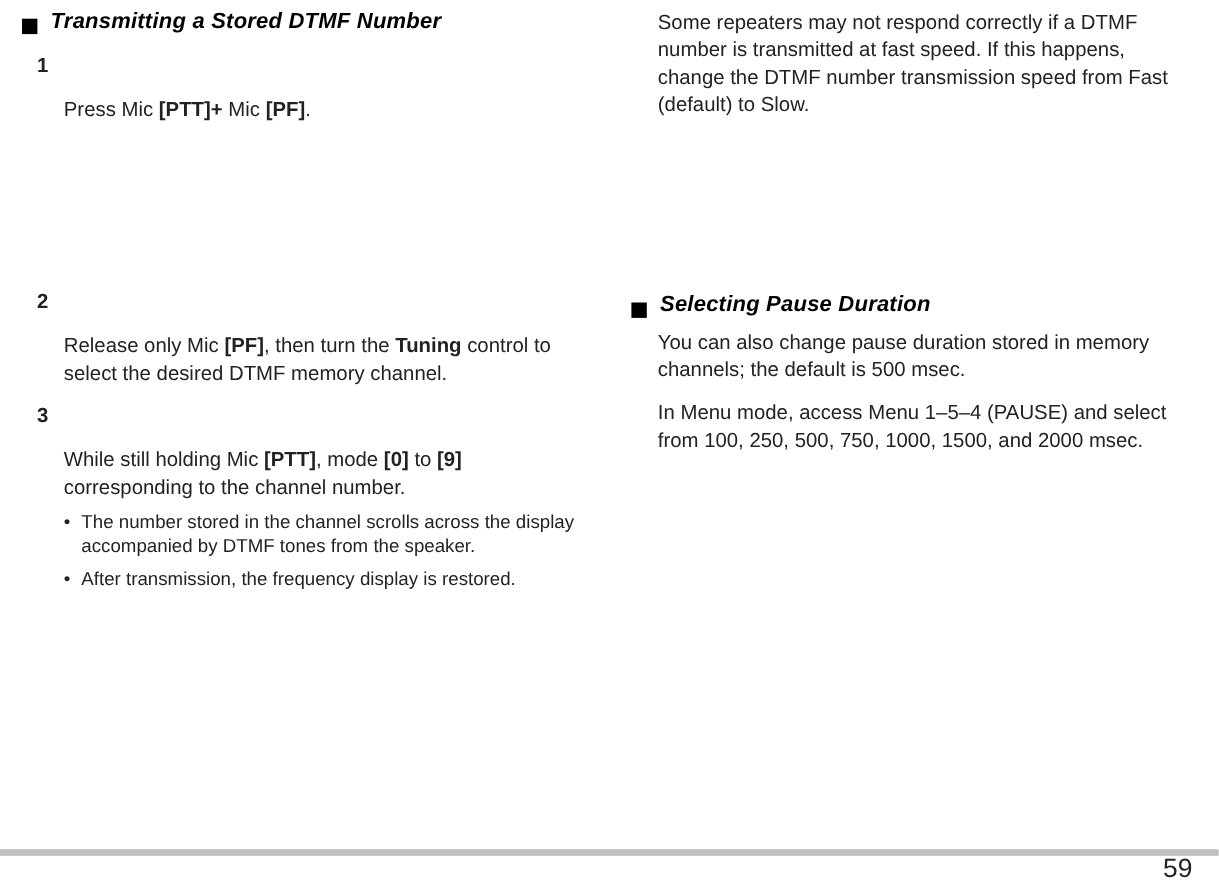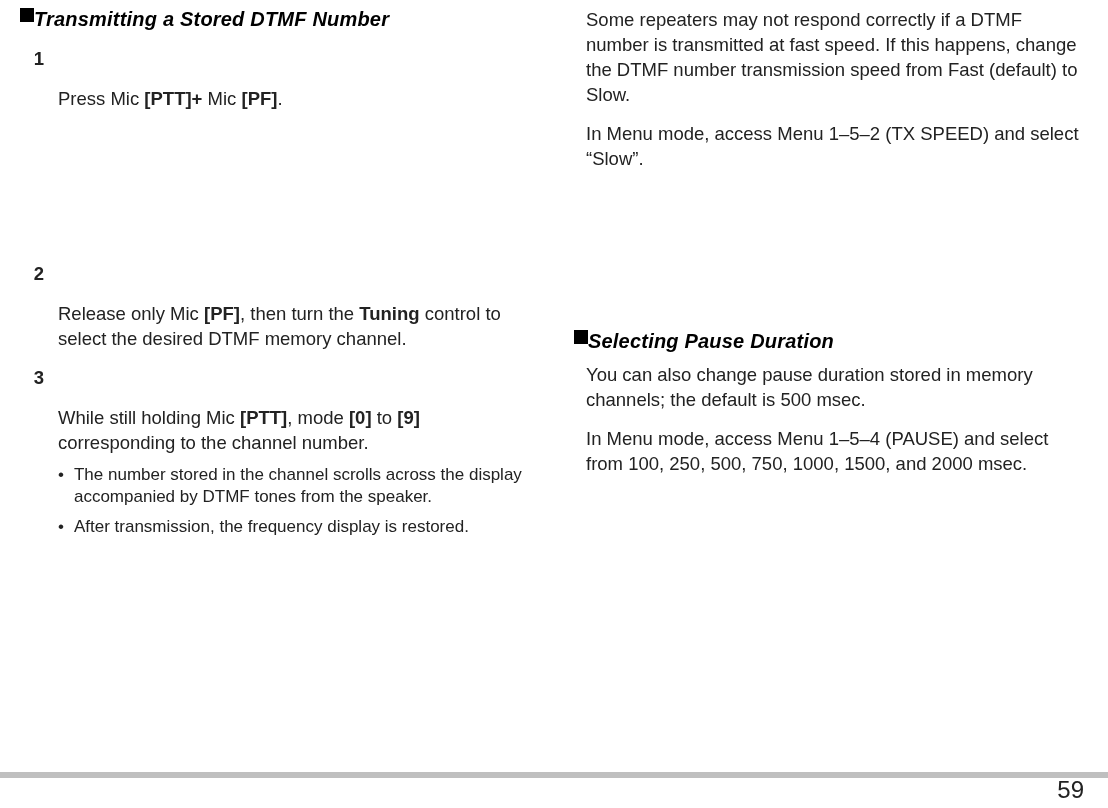--- a/index.html
+++ b/index.html
@@ -18,41 +18,41 @@
   }
   .col {
     flex: 1;
     min-width: 0;
   }
   .section {
     margin-bottom: 28px;
   }
   .heading-row {
     display: flex;
-    align-items: flex-start;
-    gap: 0;
+    align-items: flex-end;
+    gap: 12px;
     margin-bottom: 10px;
   }
   .square-icon {
     width: 14px;
     height: 14px;
     background: #000;
     flex-shrink: 0;
   }
   .heading {
     font-weight: bold;
     font-size: 20px;
     font-style: italic;
     letter-spacing: 0.2px;
     color: #000;
   }
   .body-text {
     font-size: 18.5px;
     line-height: 1.35;
-    margin-left: 12px;
+    margin-left: 24px;
     margin-bottom: 14px;
     color: #222;
   }
   .numbered-list {
     margin-left: 0;
     padding: 0;
     list-style: none;
   }
   .numbered-item {
     display: flex;
@@ -151,21 +151,20 @@
             </ul>
           </span>
         </li>
       </ol>
     </div>
   </div>
 
   <div class="col">
     <div class="section">
       <div class="body-text">Some repeaters may not respond correctly if a DTMF number is transmitted at fast speed.  If this happens, change the DTMF number transmission speed from Fast (default) to Slow.</div>
-      <div class="body-text">In Menu mode, access Menu 1–5–2 (TX SPEED) and select “Slow”.</div>
     </div>
 
     <div style="height:130px;"></div>
 
     <div class="section">
       <div class="heading-row">
         <div class="square-icon"></div>
         <div class="heading">Selecting Pause Duration</div>
       </div>
       <div class="body-text">You can also change pause duration stored in memory channels; the default is 500 msec.</div>

